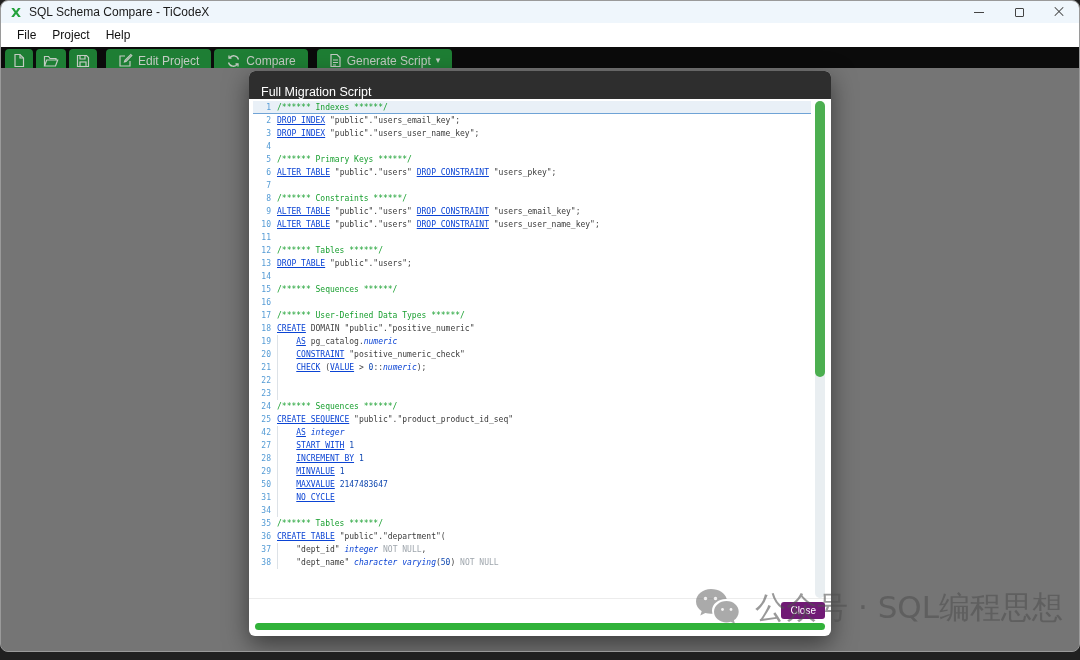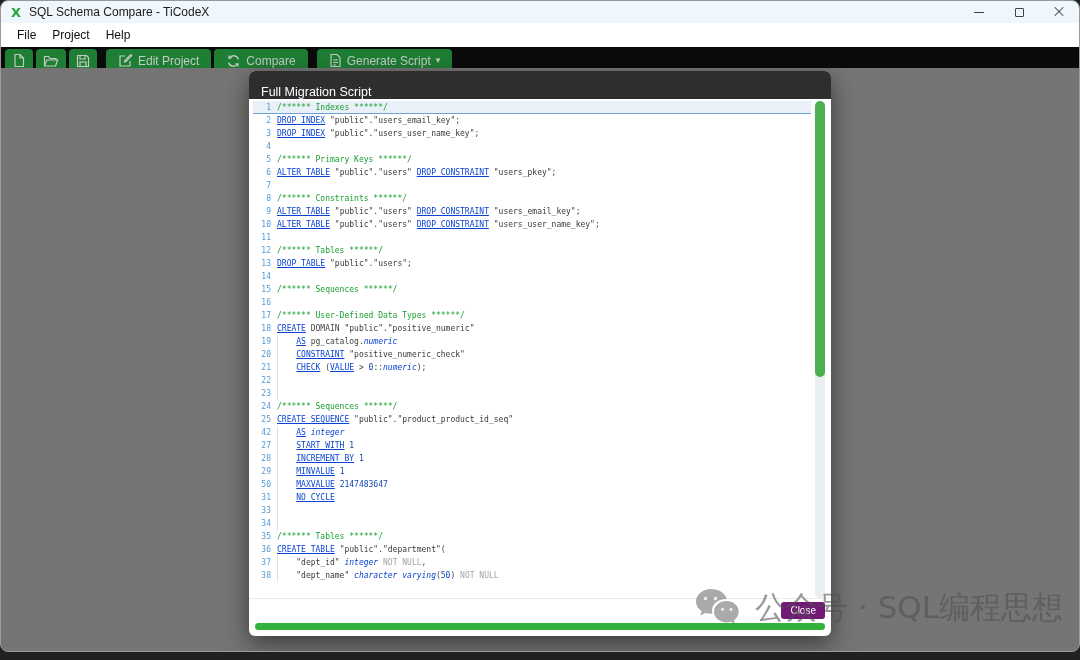--- a/index.html
+++ b/index.html
@@ -198,21 +198,20 @@
           <div class="code-line guide"><span class="ln">22</span><span class="cd"></span></div>
           <div class="code-line guide"><span class="ln">23</span><span class="cd"></span></div>
           <div class="code-line"><span class="ln">24</span><span class="cd"><span class="tk-c">/****** Sequences ******/</span></span></div>
           <div class="code-line"><span class="ln">25</span><span class="cd"><span class="tk-k">CREATE SEQUENCE</span><span class="tk-p"> </span><span class="tk-s">"public"."product_product_id_seq"</span></span></div>
           <div class="code-line guide"><span class="ln">42</span><span class="cd"><span class="tk-p">    </span><span class="tk-k">AS</span><span class="tk-p"> </span><span class="tk-t">integer</span></span></div>
           <div class="code-line guide"><span class="ln">27</span><span class="cd"><span class="tk-p">    </span><span class="tk-k">START WITH</span><span class="tk-p"> </span><span class="tk-n">1</span></span></div>
           <div class="code-line guide"><span class="ln">28</span><span class="cd"><span class="tk-p">    </span><span class="tk-k">INCREMENT BY</span><span class="tk-p"> </span><span class="tk-n">1</span></span></div>
           <div class="code-line guide"><span class="ln">29</span><span class="cd"><span class="tk-p">    </span><span class="tk-k">MINVALUE</span><span class="tk-p"> </span><span class="tk-n">1</span></span></div>
           <div class="code-line guide"><span class="ln">50</span><span class="cd"><span class="tk-p">    </span><span class="tk-k">MAXVALUE</span><span class="tk-p"> </span><span class="tk-n">2147483647</span></span></div>
           <div class="code-line guide"><span class="ln">31</span><span class="cd"><span class="tk-p">    </span><span class="tk-k">NO CYCLE</span></span></div>
-          <div class="code-line guide"><span class="ln">33</span><span class="cd"></span></div>
           <div class="code-line guide"><span class="ln">34</span><span class="cd"></span></div>
           <div class="code-line"><span class="ln">35</span><span class="cd"><span class="tk-c">/****** Tables ******/</span></span></div>
           <div class="code-line"><span class="ln">36</span><span class="cd"><span class="tk-k">CREATE TABLE</span><span class="tk-p"> </span><span class="tk-s">"public"."department"</span><span class="tk-p">(</span></span></div>
           <div class="code-line guide"><span class="ln">37</span><span class="cd"><span class="tk-p">    </span><span class="tk-s">"dept_id"</span><span class="tk-p"> </span><span class="tk-t">integer</span><span class="tk-p"> </span><span class="tk-x">NOT NULL</span><span class="tk-p">,</span></span></div>
           <div class="code-line guide"><span class="ln">38</span><span class="cd"><span class="tk-p">    </span><span class="tk-s">"dept_name"</span><span class="tk-p"> </span><span class="tk-t">character varying</span><span class="tk-p">(</span><span class="tk-n">50</span><span class="tk-p">)</span><span class="tk-p"> </span><span class="tk-x">NOT NULL</span></span></div>
         </div>
       <div class="scrollbar">
         <div class="scroll-thumb"></div>
       </div>
     </div>

